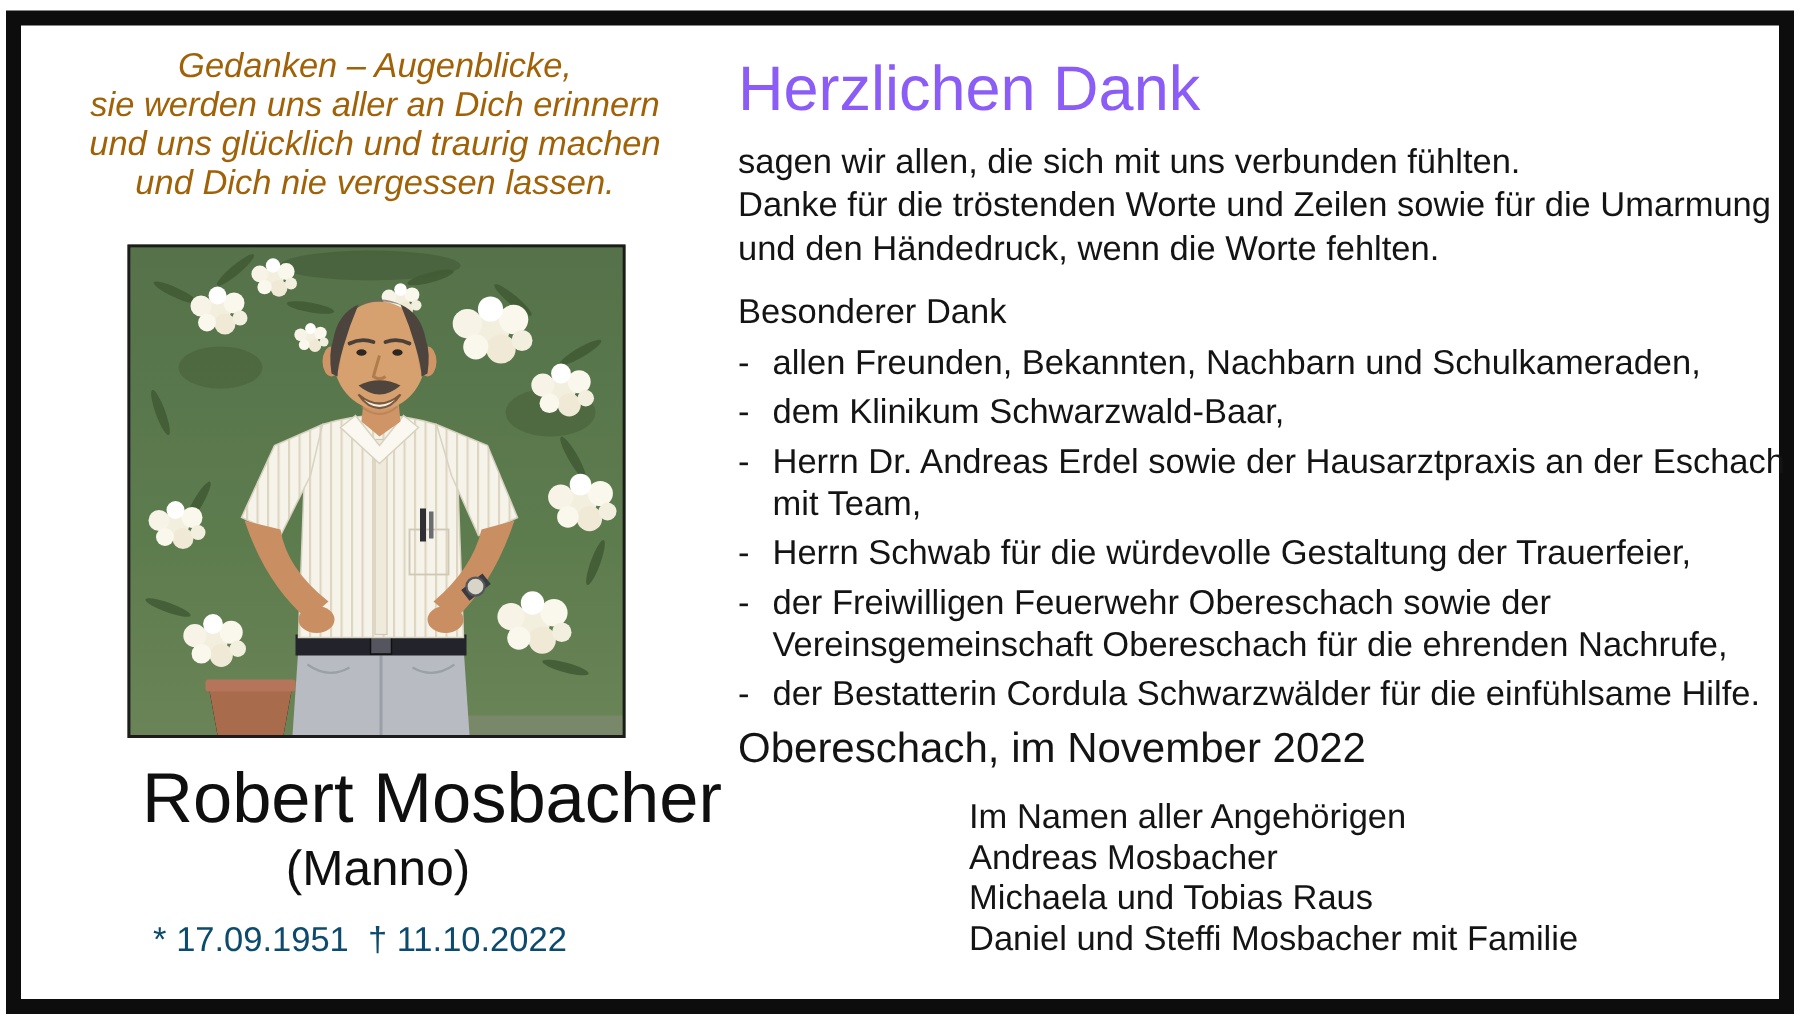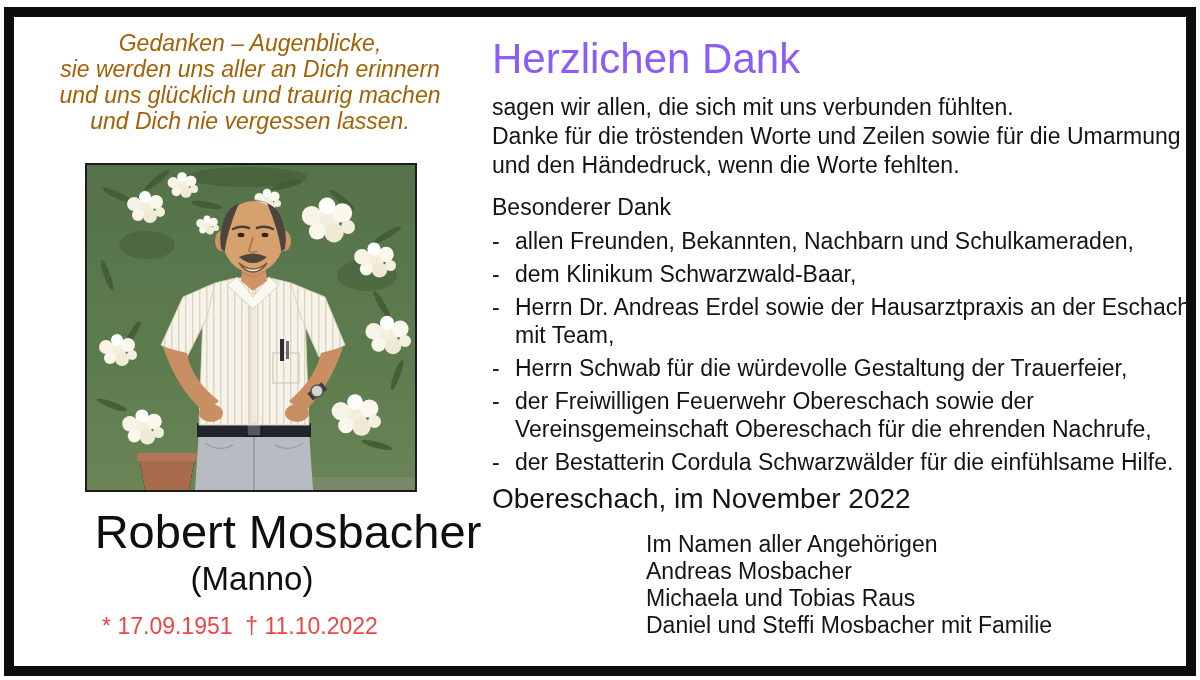--- a/index.html
+++ b/index.html
@@ -24,21 +24,21 @@
   .deceased-name{
     position:absolute;left:5px;top:506px;width:470px;text-align:center;
     font-size:47px;line-height:52px;color:#0f0f0f;letter-spacing:0px;margin-left:48px;
   }
   .deceased-nickname{
     position:absolute;left:5px;top:560px;width:470px;text-align:center;
     font-size:33px;line-height:38px;color:#0f0f0f;padding-left:12px;
   }
   .deceased-dates{
     position:absolute;left:5px;top:613px;width:470px;text-align:center;
-    font-size:23px;white-space:pre;color:#ef4444;
+    font-size:23px;white-space:pre;color:#0c4a6e;
   }
   
   .heading{
     position:absolute;left:492px;top:36px;width:700px;
     font-size:42px;line-height:46px;color:#8b5cf6;
   }
   .intro{
     position:absolute;left:492px;top:93px;width:700px;
     font-size:23px;line-height:29px;white-space:pre-line;color:#141414;
   }

